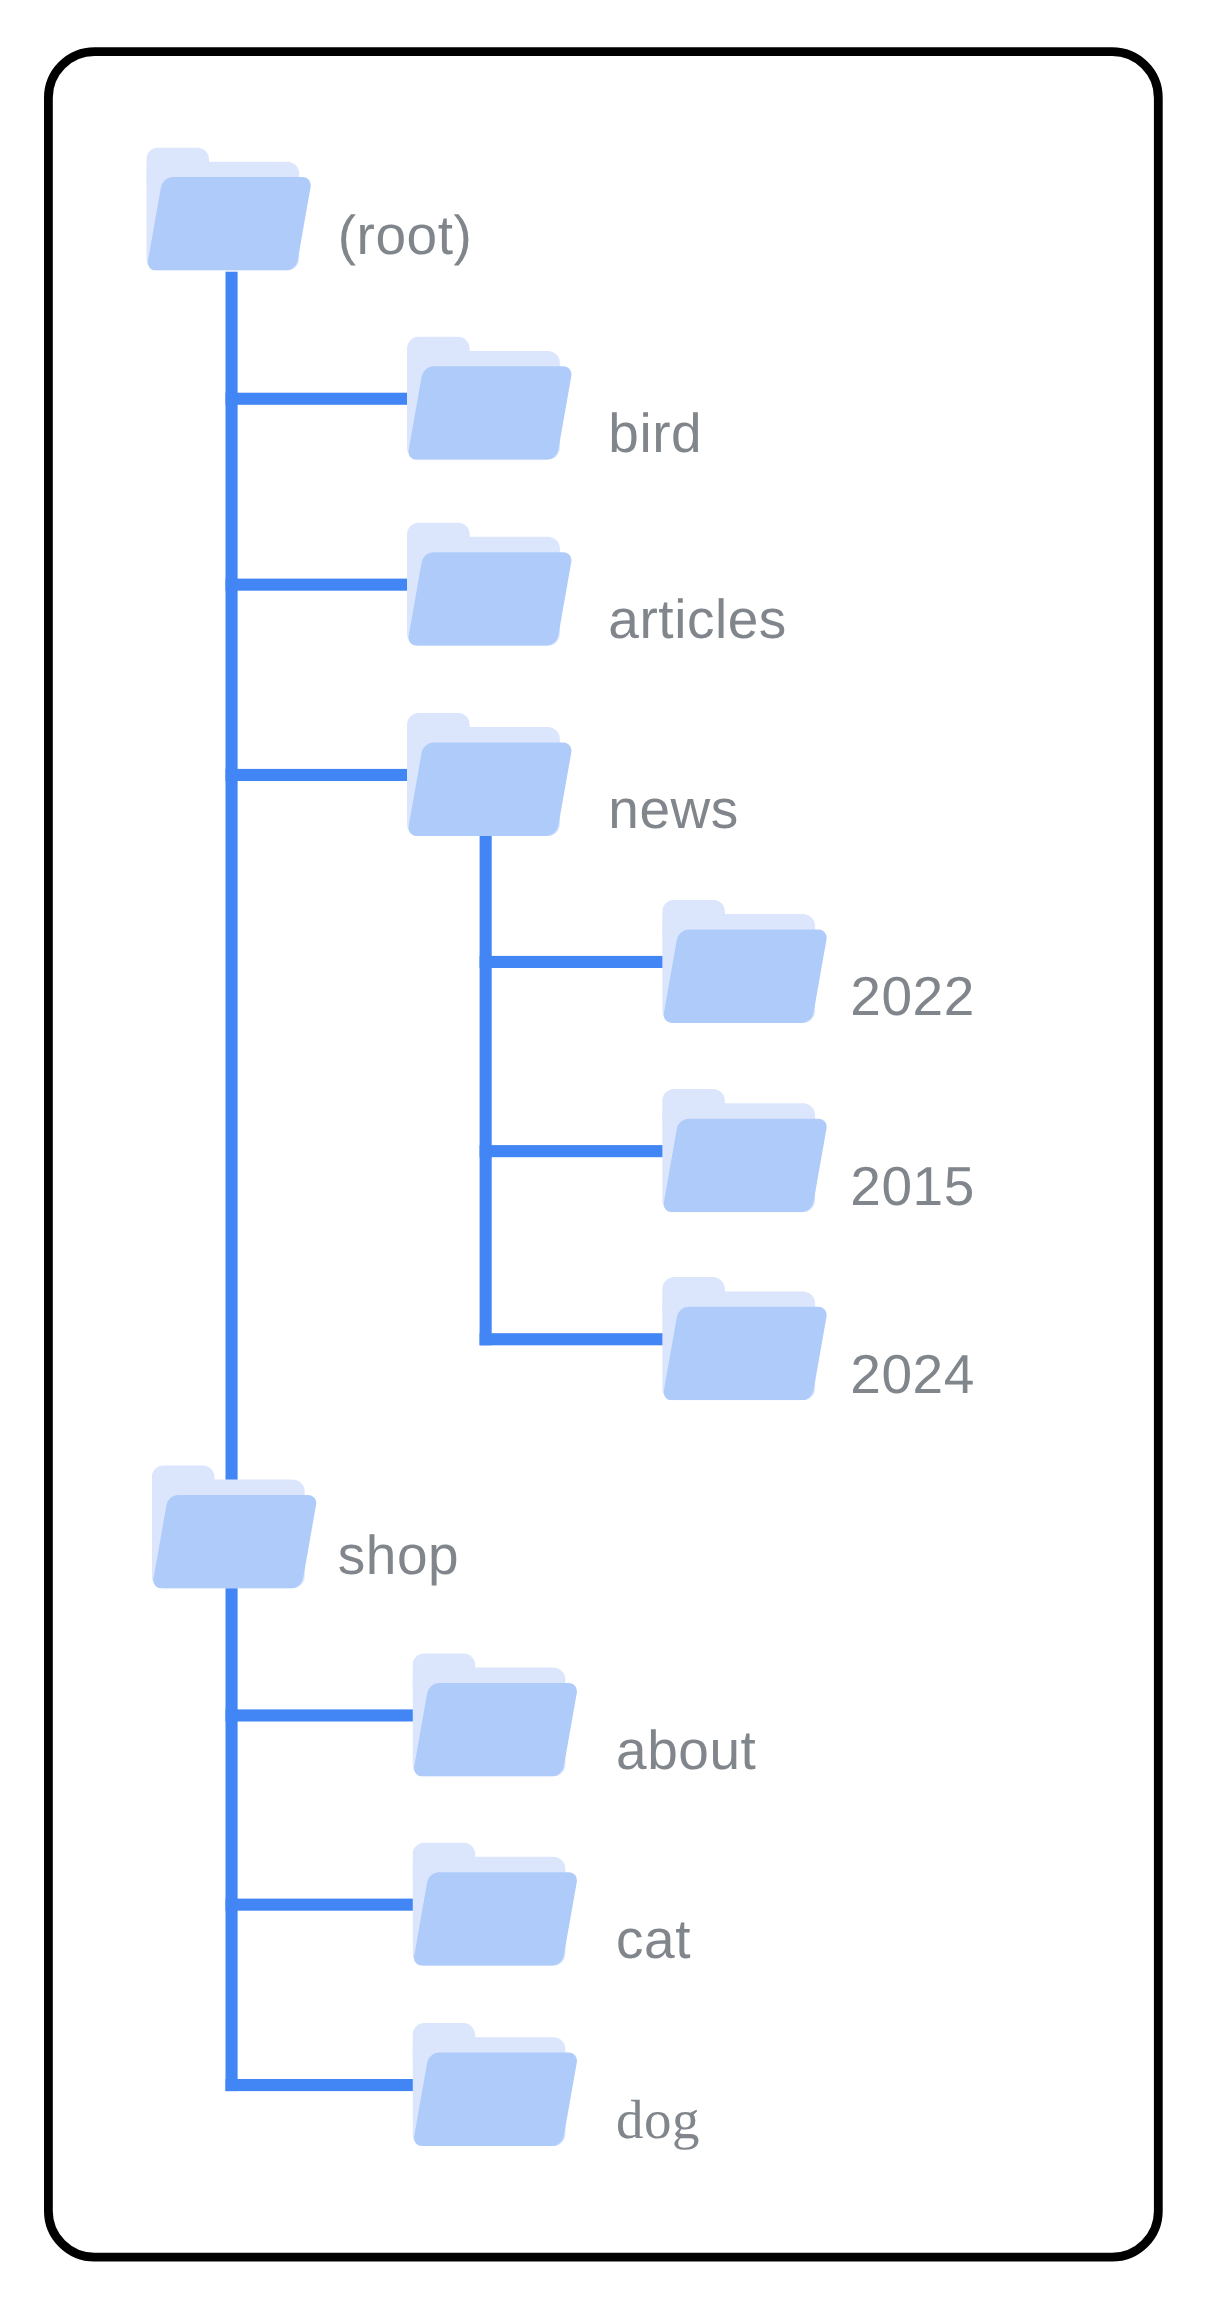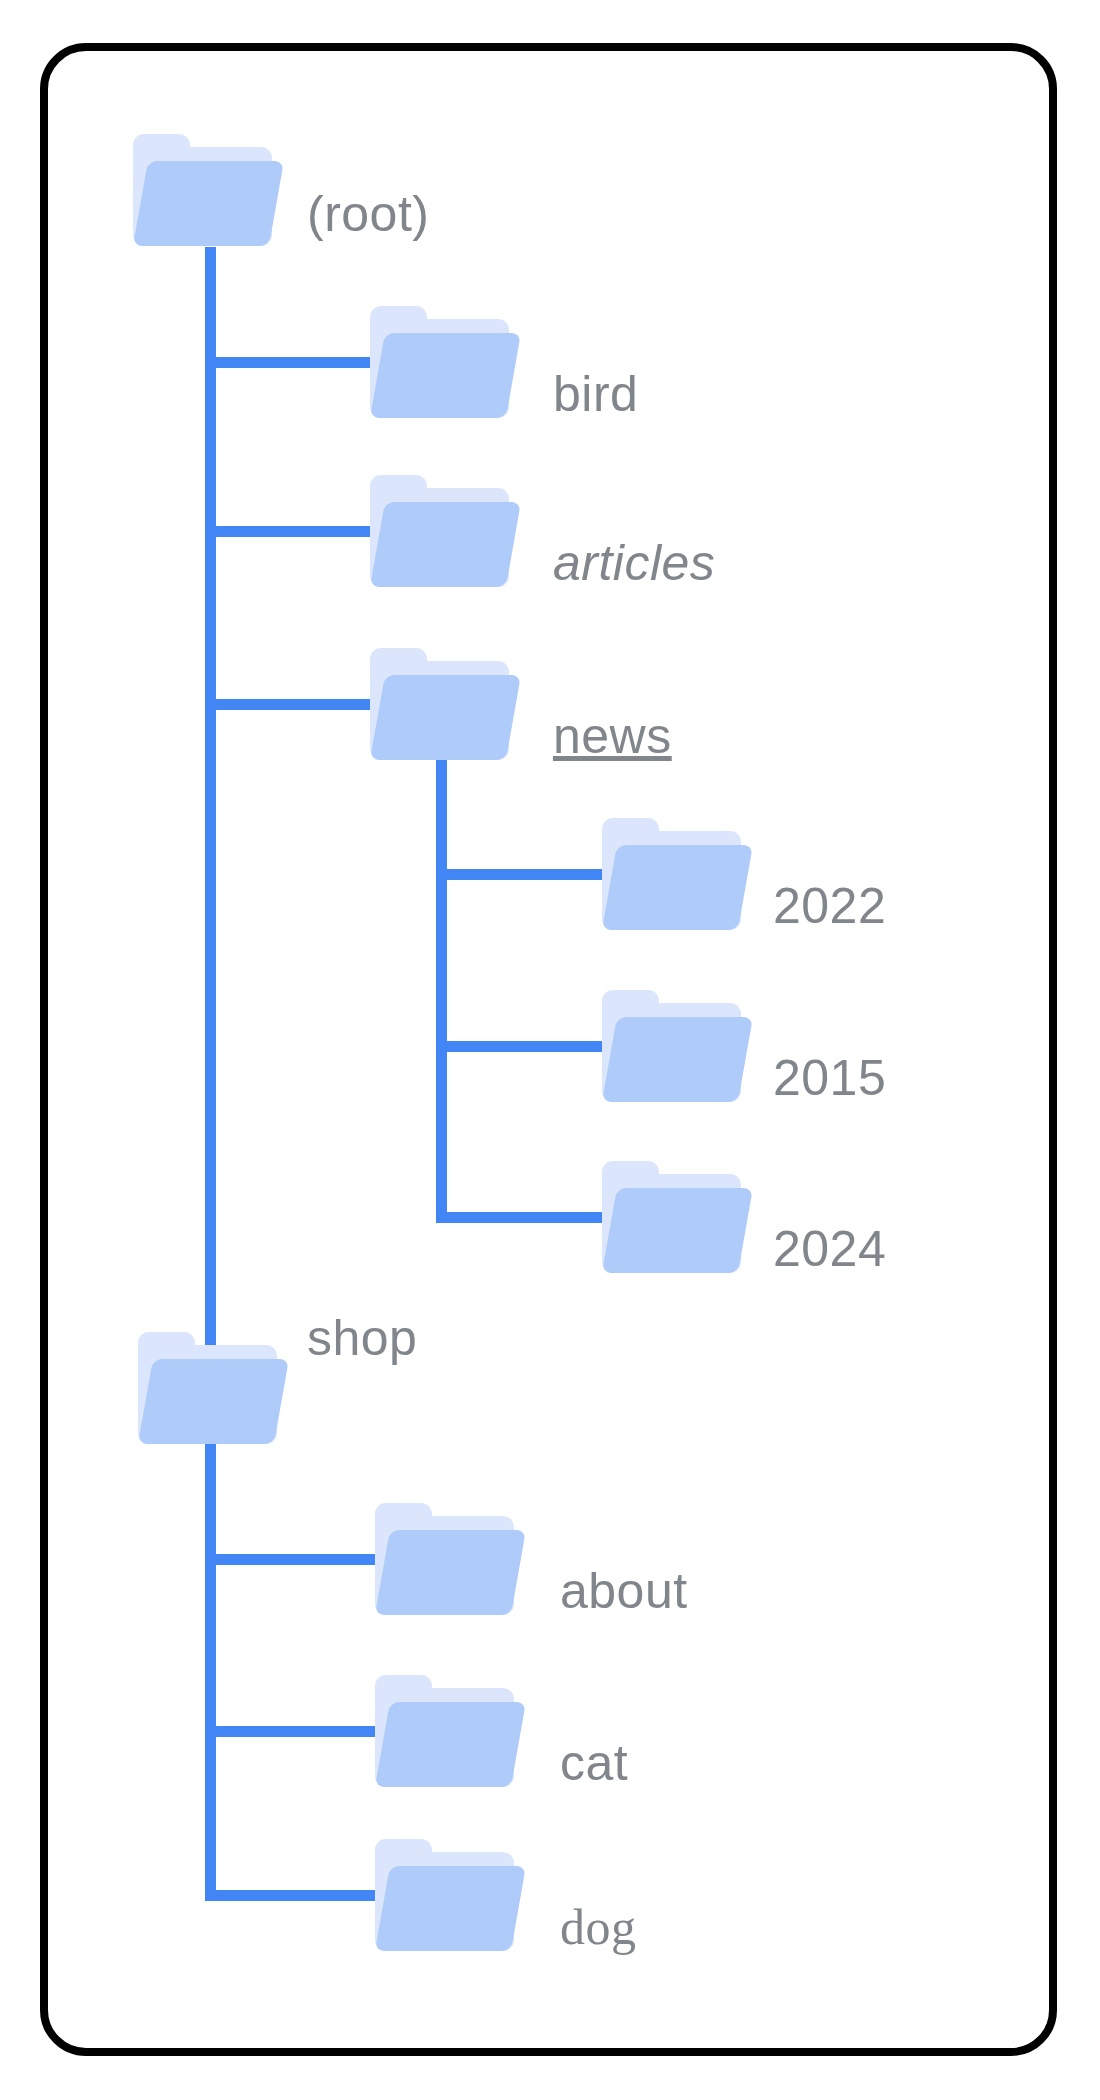--- a/index.html
+++ b/index.html
@@ -94,23 +94,23 @@
     </svg>
   <svg class="folder" style="left:375px;top:1675px;" viewBox="0 0 155 112">
       <use href="#folder-icon"></use>
     </svg>
   <svg class="folder" style="left:375px;top:1839px;" viewBox="0 0 155 112">
       <use href="#folder-icon"></use>
     </svg>
 
   <div class="label" style="left:307px;top:160px;">(root)</div>
   <div class="label" style="left:553px;top:340px;">bird</div>
-  <div class="label" style="left:553px;top:509px;font-style:italic;">articles</div>
-  <div class="label" style="left:553px;top:682px;text-decoration:underline;">news</div>
+  <div class="label" style="left:553px;top:509px;">articles</div>
+  <div class="label" style="left:553px;top:682px;">news</div>
   <div class="label" style="left:773px;top:852px;text-align:center;">2022</div>
   <div class="label" style="left:773px;top:1024px;">2015</div>
   <div class="label" style="left:773px;top:1195px;">2024</div>
-  <div class="label" style="left:307px;top:1284px;">shop</div>
+  <div class="label" style="left:307px;top:1360px;">shop</div>
   <div class="label" style="left:560px;top:1537px;">about</div>
   <div class="label" style="left:560px;top:1709px;text-align:center;">cat</div>
   <div class="label" style="left:560px;top:1873px;font-family:Liberation Serif, serif;">dog</div>
 
 </div>
 
 </body></html>

